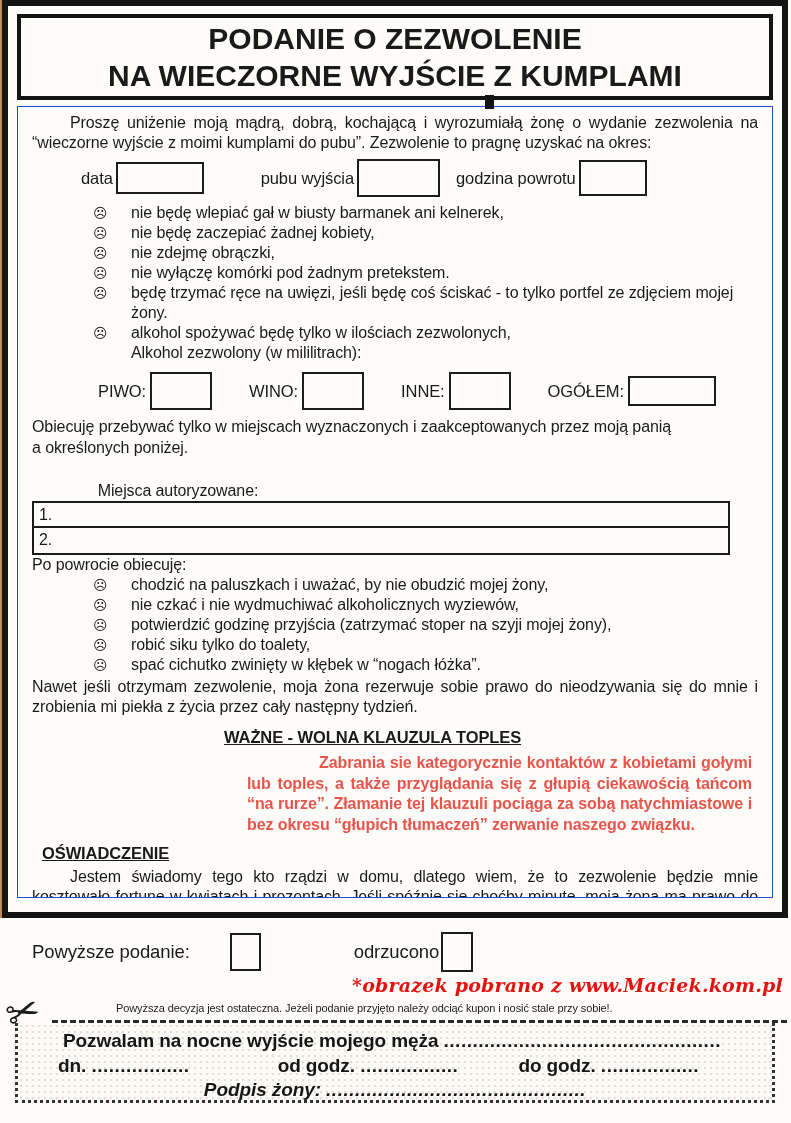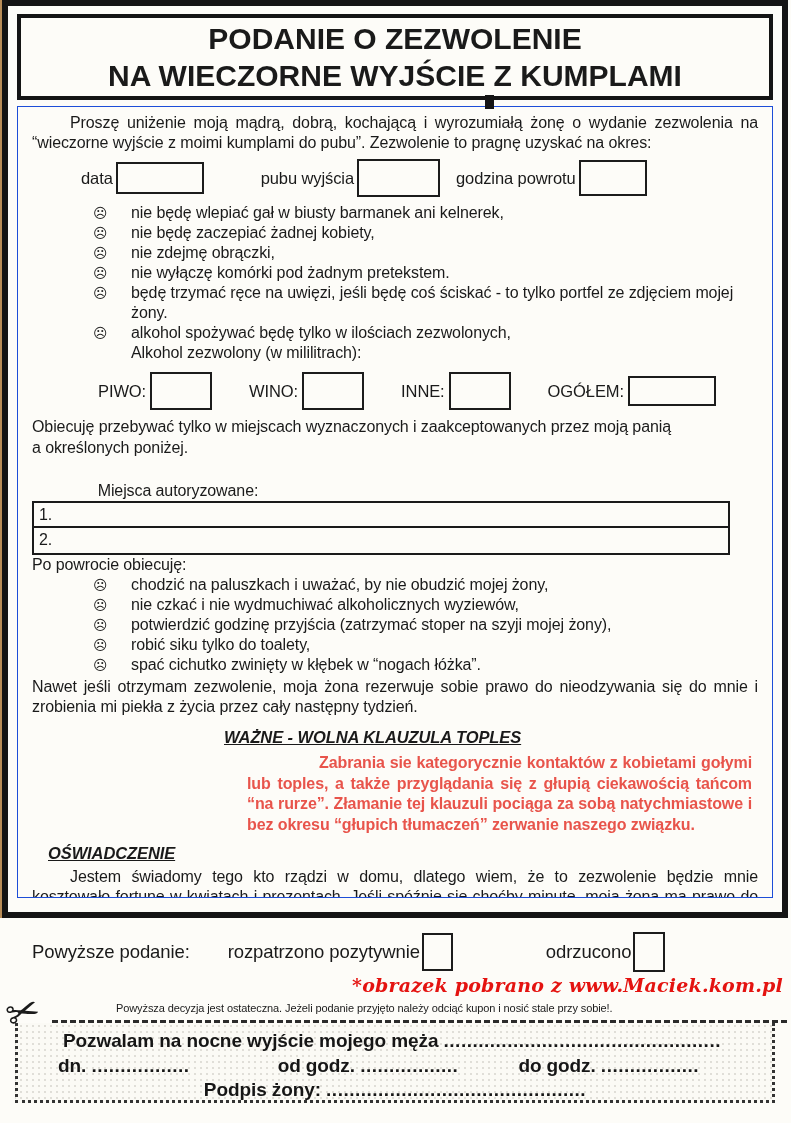--- a/index.html
+++ b/index.html
@@ -45,27 +45,27 @@
   .abox{display:inline-block;border:2px solid #1c1c1c;box-sizing:border-box;width:62px;height:38px;margin-left:4px;}
   .abox-total{width:88px;height:30px;}
   .asp{width:37px;}
   
   .places-grid{display:flex;margin-top:1px;flex-direction:column;}
   .places-left{width:300px;flex:none;}
   .places-label{text-align:center;margin-top:23px;padding-right:8px;}
   .places-table{flex:1;border:2px solid #1a1a1a;margin-right:28px;height:54px;box-sizing:border-box;}
   .places-tr{height:25px;box-sizing:border-box;padding:2px 0 0 5px;font-size:16px;}
   .places-tr1{border-bottom:2px solid #1a1a1a;}
-  .sec-head{font-weight:bold;text-decoration:underline;margin:0;font-style:italic;}
+  .sec-head{font-weight:bold;text-decoration:underline;margin:0;}
   .topless-head{margin:10px 0 6px 192px;font-size:16.5px;}
   .red-para{
     margin:0 6px 2px 215px;text-indent:72px;text-align:justify;
     font-weight:bold;line-height:20.5px;
   }
-  .decl-head{margin:8px 0 4px 16px;font-size:16.5px;}
+  .decl-head{margin:8px 0 4px 10px;font-size:16.5px;}
   .dots{letter-spacing:0.5px;}
   
   .decision-row{position:absolute;top:932px;left:32px;right:10px;display:flex;align-items:center;font-size:18.5px;}
   .cbox{display:inline-block;border:2.5px solid #1c1c1c;box-sizing:border-box;width:31px;height:38px;margin-left:2px;}
   .cbox2{width:32px;height:40px;}
   .dsp1{width:38px;}.dsp2{width:93px;}
   .watermark{
     position:absolute;top:974px;right:8px;font-family:"DejaVu Serif",serif;
     font-style:italic;font-weight:bold;font-size:19px;letter-spacing:0.2px;
   }
@@ -77,21 +77,21 @@
     position:absolute;top:1023px;left:15px;width:760px;height:80px;box-sizing:border-box;
     border-left:3px dotted #333;border-right:3px dotted #333;border-bottom:3px dotted #333;
     background-color:#fbfaf5;
     background-image:radial-gradient(rgba(80,75,60,0.16) 1px, transparent 1.4px);
     background-size:6px 6px;
     font-weight:bold;font-size:19px;color:#161616;
   }
   .c-line1{margin:7px 0 0 45px;white-space:nowrap;}
   .c-line2{display:flex;margin:3px 0 0 40px;white-space:nowrap;}
   .csp1{width:88px;}.csp2{width:60px;}
-  .c-line3{text-align:center;margin-top:2px;white-space:nowrap;}
+  .c-line3{text-align:center;margin-top:2px;white-space:nowrap;font-style:italic;}
 </style>
 </head>
 <body>
 
 <div class="page">
 
   <div class="scan-edge"></div>
 
   <div class="outer-frame">
 
@@ -199,21 +199,20 @@
       <p class="para indent">Jestem świadomy tego kto rządzi w domu, dlatego wiem, że to zezwolenie będzie mnie kosztowało fortunę w kwiatach i prezentach. Jeśli spóźnię się choćby minutę, moja żona ma prawo do używania mojej karty kredytowej bez ograniczeń, jako rekompensaty za zawód, jaki jej sprawiłem. Oprócz tego obiecuję zabrać ją gdzie zechce, nawet jeśli będą to wielogodzinne zakupy.</p>
 
     </div>
   </div>
 
   <div class="title-tick"></div>
 
   <div class="decision-row">
     <span>Powyższe podanie:</span>
     <span class="dsp1"></span>
-    <span>rozpatrzono pozytywnie</span>
     <span class="cbox"></span>
     <span class="dsp2"></span>
     <span>odrzucono</span>
     <span class="cbox cbox2"></span>
   </div>
 
   <div class="watermark" style="color:#e41310;">*obrazek pobrano z www.Maciek.kom.pl</div>
 
   <div class="final-note">Powyższa decyzja jest ostateczna. Jeżeli podanie przyjęto należy odciąć kupon i nosić stale przy sobie!.</div>
 

